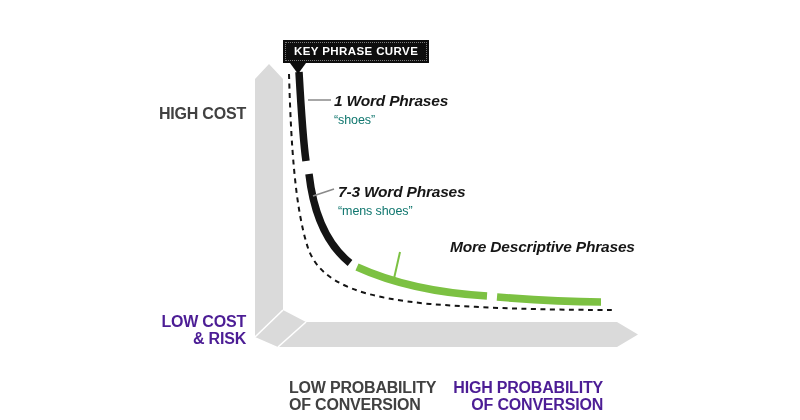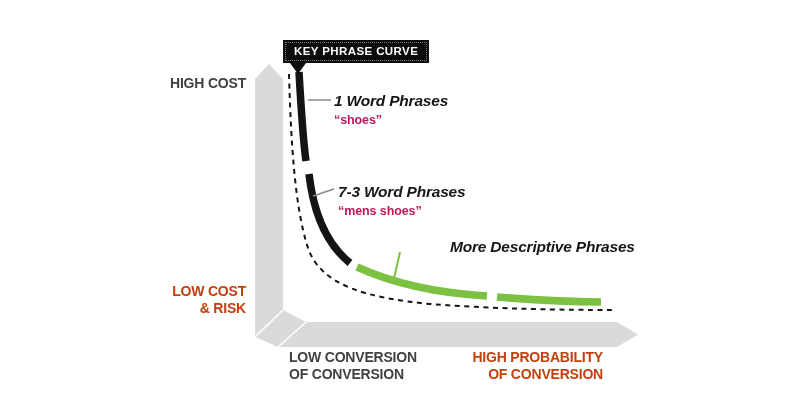--- a/index.html
+++ b/index.html
@@ -10,27 +10,27 @@
   
   .badge{position:absolute;left:283px;top:40px;background:#0d0d0d;color:#fff;padding:2px;}
   .badge-inner{display:block;border:1px dotted rgba(255,255,255,.45);padding:2px 8px 3px;
     font-size:11.5px;font-weight:700;letter-spacing:.4px;white-space:nowrap;}
   .badge-pointer{position:absolute;left:7px;top:100%;width:0;height:0;
     border-left:8px solid transparent;border-right:8px solid transparent;
     border-top:11px solid #0d0d0d;}
 
   
   .txt{position:absolute;white-space:nowrap;}
-  .axis-label{font-size:14px;font-weight:700;letter-spacing:-.2px;line-height:17px;color:#414141;}
+  .axis-label{font-size:16px;font-weight:700;letter-spacing:-.2px;line-height:17px;color:#414141;margin-top:30px;}
   .axis-label span{display:block;}
   .right{text-align:right;}
-  .green-text{color:#c2410c;}
+  .green-text{color:#4c1d95;}
 
   .ann-title{font-size:15.5px;font-weight:600;letter-spacing:-.2px;color:#161616;font-style:italic;}
-  .ann-example{font-size:12.5px;color:#be185d;letter-spacing:-.1px;font-weight:bold;}
+  .ann-example{font-size:12.5px;color:#0f766e;letter-spacing:-.1px;}
 
   .hc{left:100px;top:75px;width:146px;}
   .lc{left:120px;top:283px;width:126px;}
   .lp{left:289px;top:349px;}
   .hp{left:430px;top:349px;width:173px;}
 
   .t1{left:334px;top:92px;}
   .t1e{left:334px;top:113px;}
   .t2{left:338px;top:183px;}
   .t2e{left:338px;top:204px;}
@@ -68,21 +68,21 @@
 
   <div class="txt axis-label right hc">
     <span>HIGH COST</span>
   </div>
   <div class="txt axis-label right green-text lc">
     <span>LOW COST</span>
     <span>&amp; RISK</span>
   </div>
 
   <div class="txt axis-label lp">
-    <span>LOW CONVERSION</span>
+    <span>LOW PROBABILITY</span>
     <span>OF CONVERSION</span>
   </div>
   <div class="txt axis-label right green-text hp">
     <span>HIGH PROBABILITY</span>
     <span>OF CONVERSION</span>
   </div>
 
   <div class="txt ann-title t1">1 Word Phrases</div>
   <div class="txt ann-example t1e">“shoes”</div>
 

